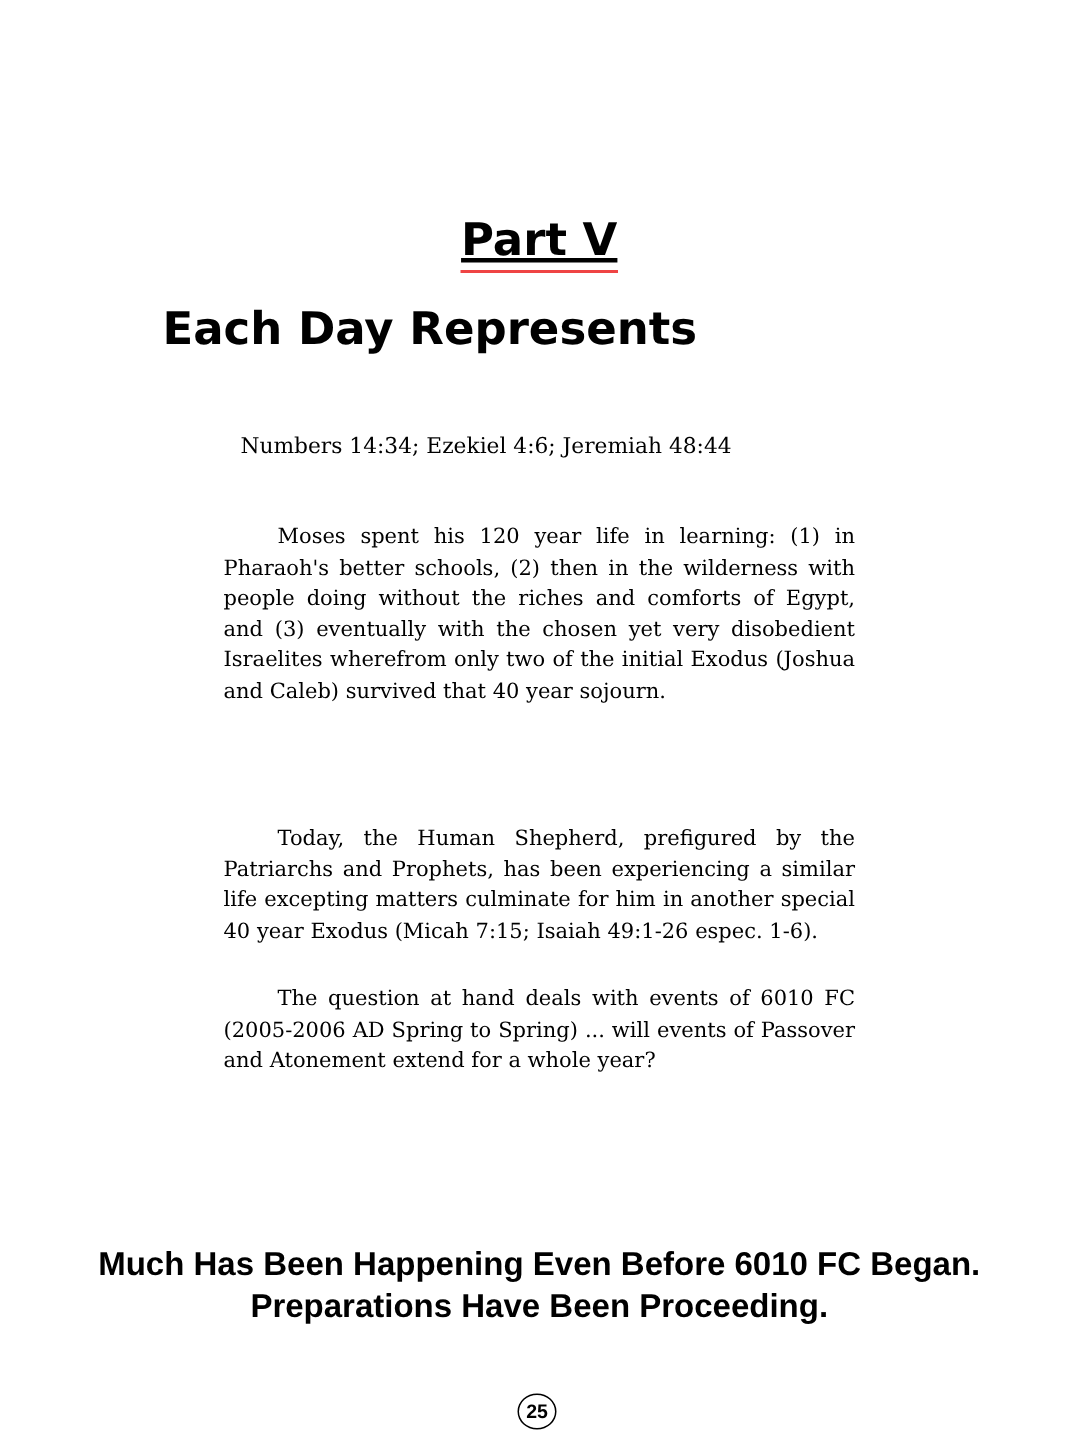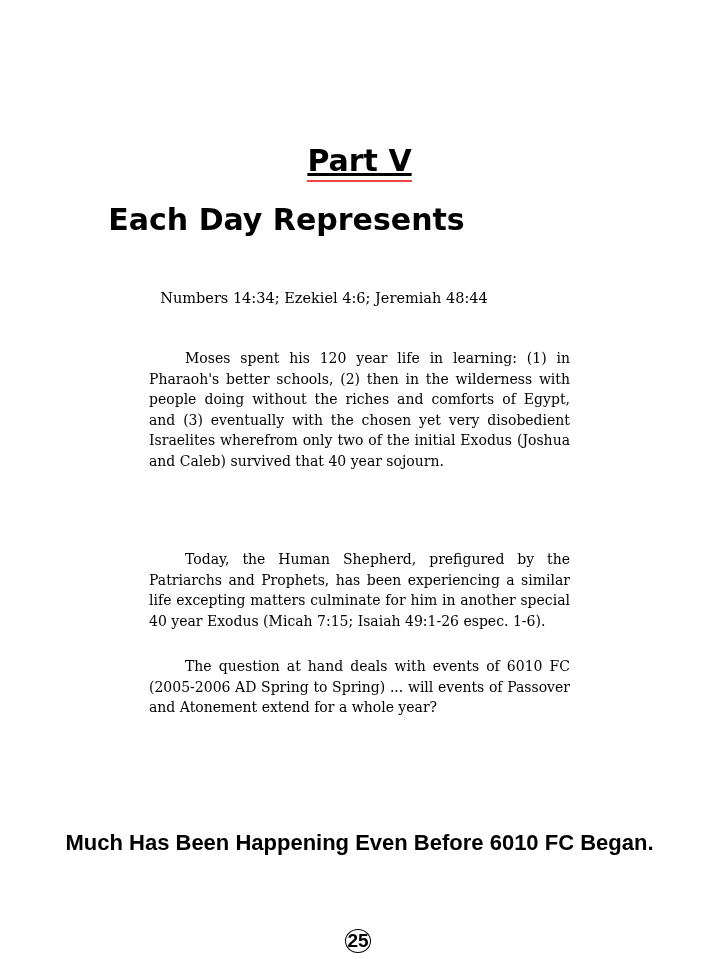--- a/index.html
+++ b/index.html
@@ -81,21 +81,21 @@
       top: 929px;
       left: 345px;
       width: 26px;
       height: 24px;
       border: 1.5px solid #000;
       border-radius: 50%;
       box-sizing: border-box;
       text-align: center;
       font-family: "Liberation Sans", sans-serif;
       font-weight: bold;
-      font-size: 19px;
+      font-size: 13px;
       line-height: 21px;
     }
   </style>
 </head>
 <body>
 
 <div class="part-title">
   <span>Part V</span>
 </div>
 
@@ -104,15 +104,16 @@
 </div>
 
 <div class="refs">Numbers 14:34; Ezekiel 4:6; Jeremiah 48:44</div>
 
 <p class="body-text" id="p1">Moses spent his 120 year life in learning: (1) in Pharaoh's better schools, (2) then in the wilderness with people doing without the riches and comforts of Egypt, and (3) eventually with the chosen yet very disobedient Israelites wherefrom only two of the initial Exodus (Joshua and Caleb) survived that 40 year sojourn.</p>
 <p class="body-text" id="p2">Today, the Human Shepherd, prefigured by the Patriarchs and Prophets, has been experiencing a similar life excepting matters culminate for him in another special 40 year Exodus (Micah 7:15; Isaiah 49:1-26 espec. 1-6).</p>
 <p class="body-text" id="p3">The question at hand deals with events of 6010 FC (2005-2006 AD Spring to Spring) ... will events of Passover and Atonement extend for a whole year?</p>
 
 <div class="bottom-note">
   <div>Much Has Been Happening Even Before 6010 FC Began.</div>
+  <div>Preparations Have Been Proceeding.</div>
 </div>
 
 <div class="page-number">25</div>
 
 </body></html>

